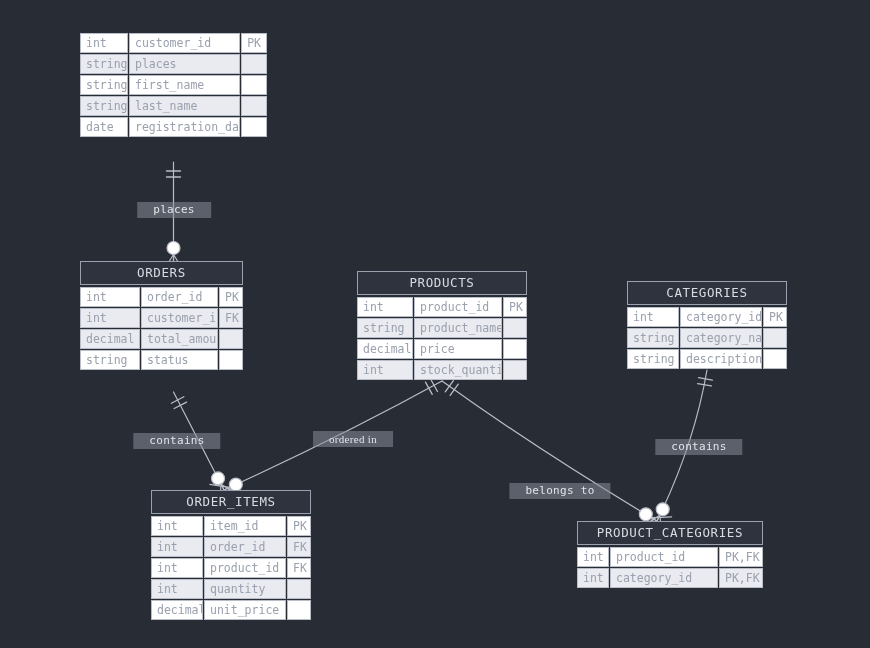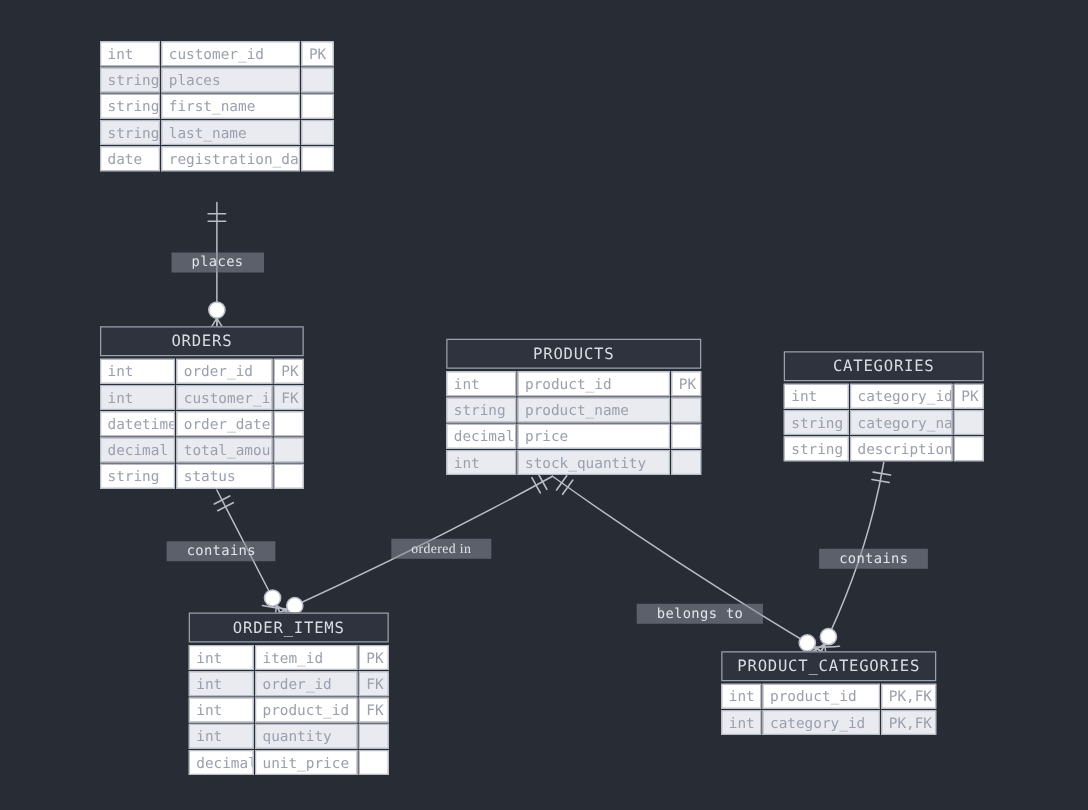--- a/index.html
+++ b/index.html
@@ -131,38 +131,33 @@
         <div class="attr-row">
           <div class="cell type" style="width: 60px;">int</div>
           <div class="cell name">order_id</div>
           <div class="cell key" style="width: 24px; margin-right: 0px;">PK</div>
         </div>
         <div class="attr-row alt">
           <div class="cell type" style="width: 60px;">int</div>
           <div class="cell name">customer_id</div>
           <div class="cell key" style="width: 24px; margin-right: 0px;">FK</div>
         </div>
-        <div class="attr-row">
-          <div class="cell type" style="width: 60px;">datetime</div>
-          <div class="cell name">order_date</div>
-          <div class="cell key" style="width: 24px; margin-right: 0px;"></div>
-        </div>
         <div class="attr-row alt">
           <div class="cell type" style="width: 60px;">decimal</div>
           <div class="cell name">total_amount</div>
           <div class="cell key" style="width: 24px; margin-right: 0px;"></div>
         </div>
         <div class="attr-row">
           <div class="cell type" style="width: 60px;">string</div>
           <div class="cell name">status</div>
           <div class="cell key" style="width: 24px; margin-right: 0px;"></div>
         </div>
       </div>
     </div>
-    <div class="entity" style="left: 357px; top: 271px; width: 204px;">
+    <div class="entity" style="left: 357px; top: 271px; width: 170px;">
       <div class="ent-title">PRODUCTS</div>
       <div class="attrs">
         <div class="attr-row">
           <div class="cell type" style="width: 56px;">int</div>
           <div class="cell name">product_id</div>
           <div class="cell key" style="width: 24px; margin-right: 0px;">PK</div>
         </div>
         <div class="attr-row alt">
           <div class="cell type" style="width: 56px;">string</div>
           <div class="cell name">product_name</div>
@@ -223,21 +218,21 @@
           <div class="cell name">quantity</div>
           <div class="cell key" style="width: 24px; margin-right: 0px;"></div>
         </div>
         <div class="attr-row">
           <div class="cell type" style="width: 52px;">decimal</div>
           <div class="cell name">unit_price</div>
           <div class="cell key" style="width: 24px; margin-right: 0px;"></div>
         </div>
       </div>
     </div>
-    <div class="entity" style="left: 577px; top: 521px; width: 172px;">
+    <div class="entity" style="left: 577px; top: 521px; width: 186px;">
       <div class="ent-title">PRODUCT_CATEGORIES</div>
       <div class="attrs">
         <div class="attr-row">
           <div class="cell type" style="width: 32px;">int</div>
           <div class="cell name">product_id</div>
           <div class="cell key" style="width: 44px; margin-right: 0px;">PK,FK</div>
         </div>
         <div class="attr-row alt">
           <div class="cell type" style="width: 32px;">int</div>
           <div class="cell name">category_id</div>

